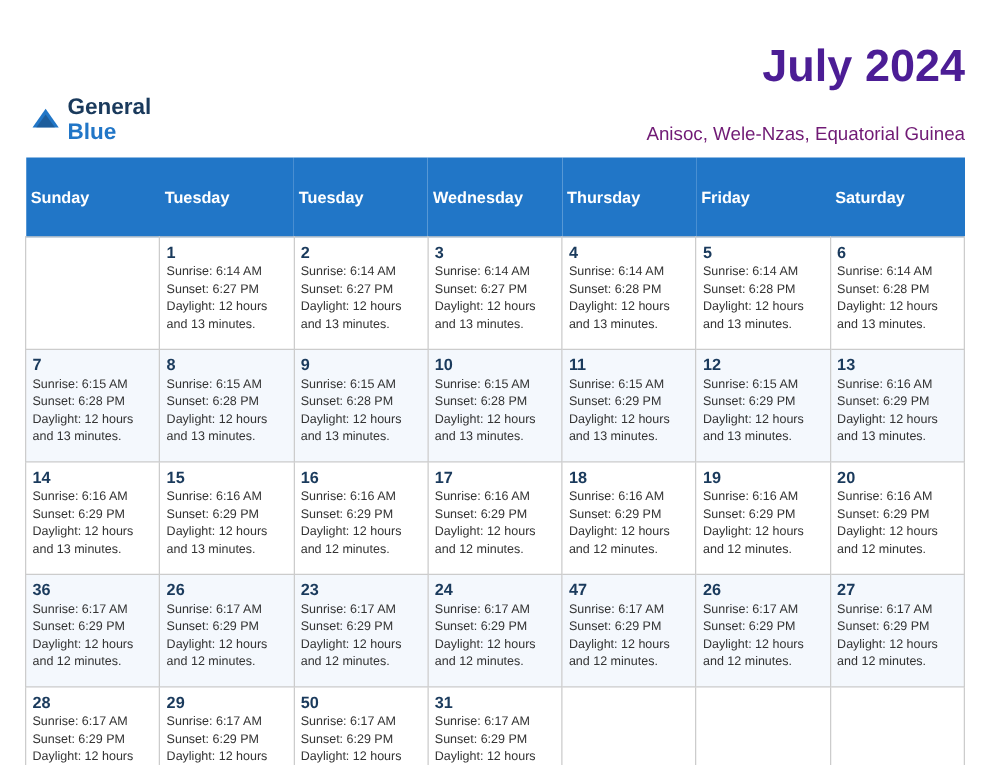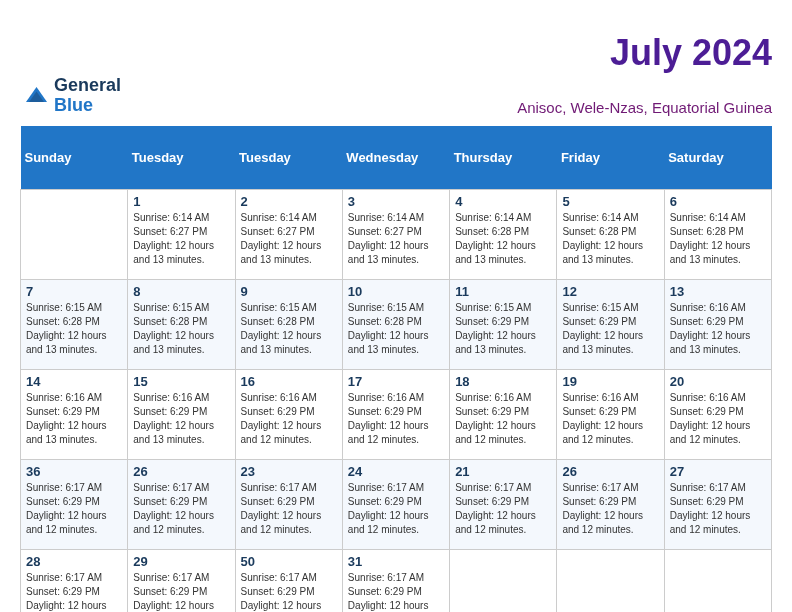--- a/index.html
+++ b/index.html
@@ -300,21 +300,21 @@
 and 12 minutes.</div>
         </td>
         <td>
           <span class="day-number">24</span>
           <div class="day-info" style="white-space: pre-line;">Sunrise: 6:17 AM
 Sunset: 6:29 PM
 Daylight: 12 hours
 and 12 minutes.</div>
         </td>
         <td>
-          <span class="day-number">21</span>
+          <span class="day-number">47</span>
           <div class="day-info" style="white-space: pre-line;">Sunrise: 6:17 AM
 Sunset: 6:29 PM
 Daylight: 12 hours
 and 12 minutes.</div>
         </td>
         <td>
           <span class="day-number">26</span>
           <div class="day-info" style="white-space: pre-line;">Sunrise: 6:17 AM
 Sunset: 6:29 PM
 Daylight: 12 hours

